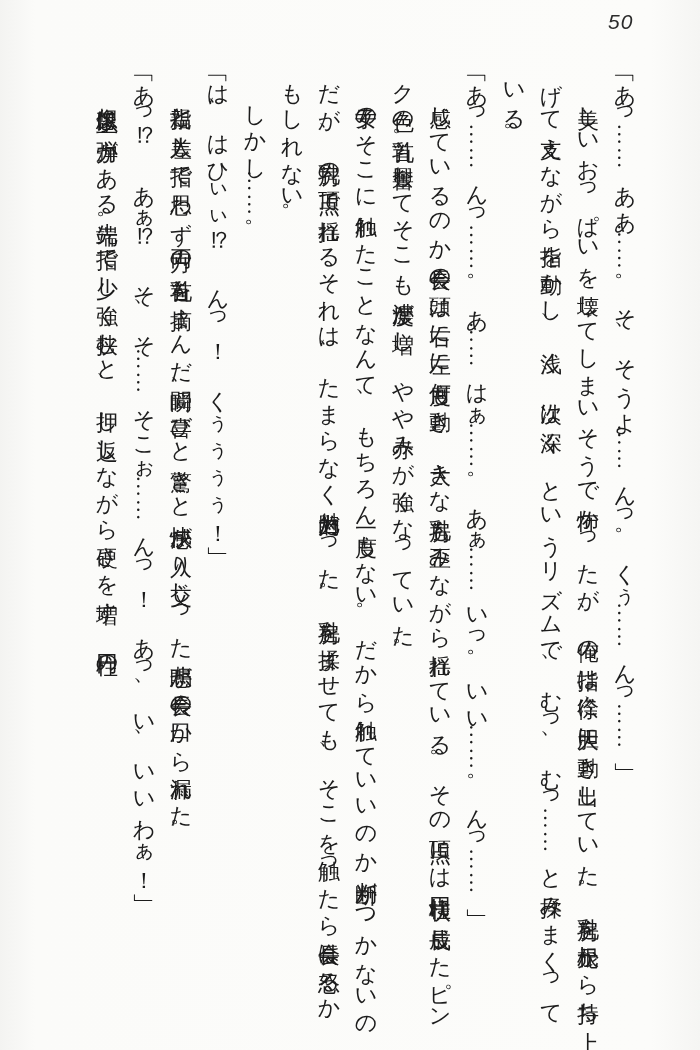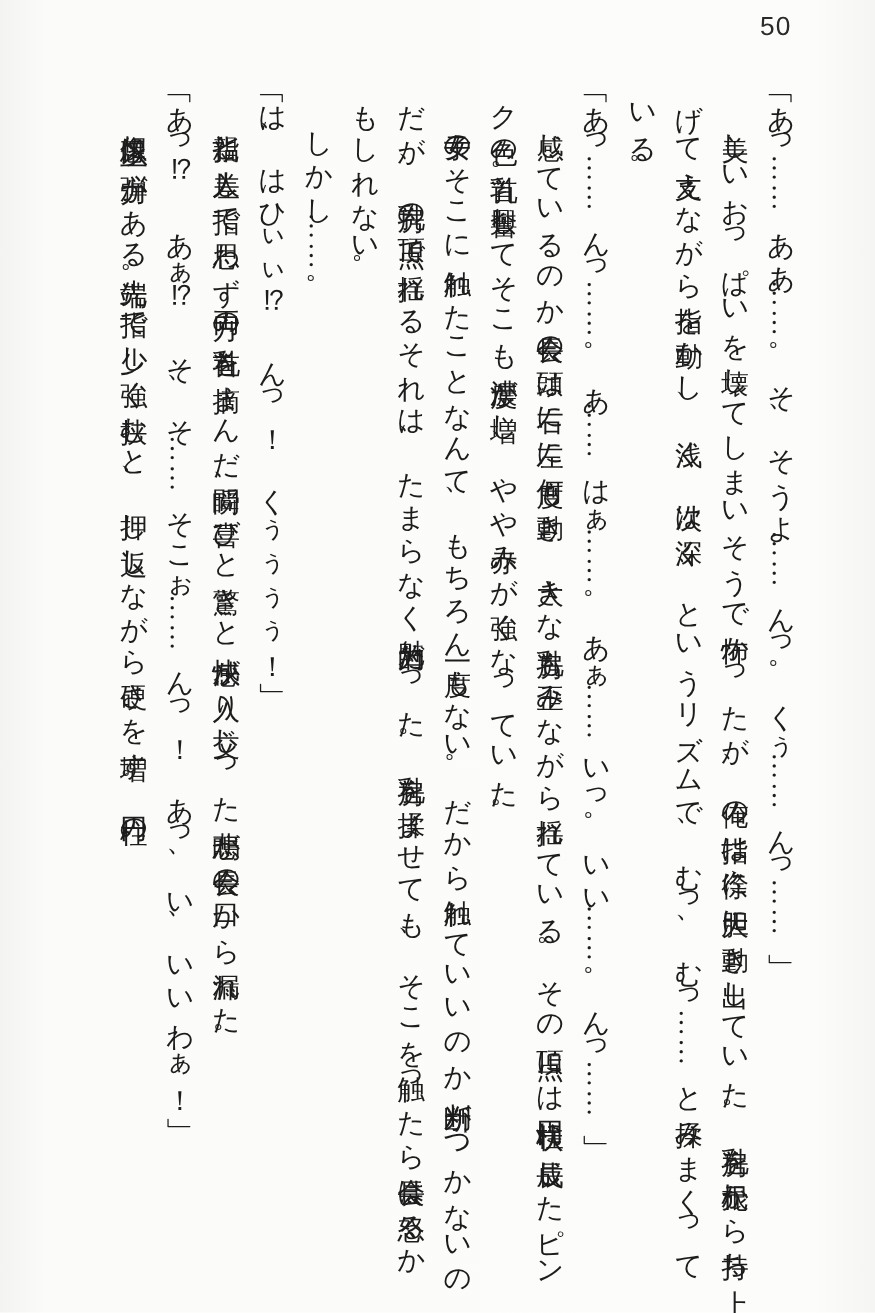--- a/index.html
+++ b/index.html
@@ -19,20 +19,21 @@
     inset: 0;
   }
   .page-number {
     position: absolute;
     top: 10px;
     left: 608px;
     font-family: "Liberation Sans", sans-serif;
     font-size: 21px;
     letter-spacing: 1px;
     color: #2b2b2b;
+    font-style: italic;
   }
   .body-text {
     position: absolute;
     top: 68px;
     right: 56px;
     height: 968px;
     writing-mode: vertical-rl;
     text-orientation: mixed;
     font-size: 22px;
     line-height: 37px;

